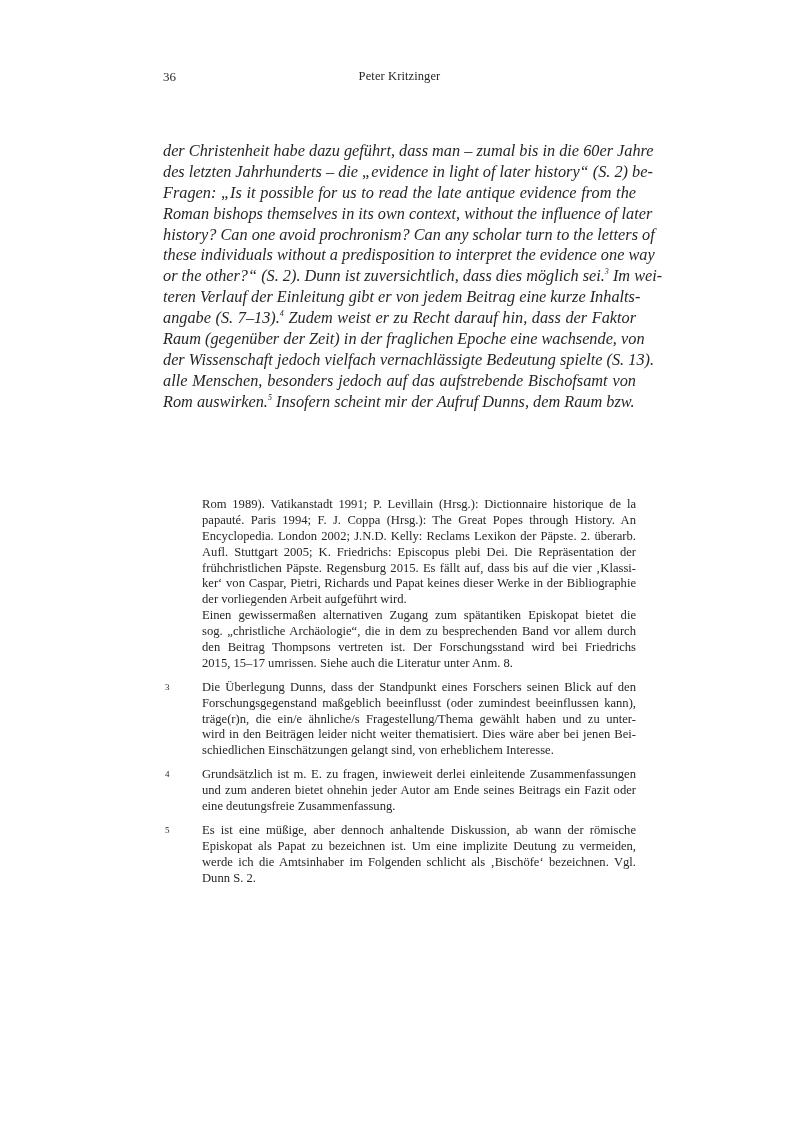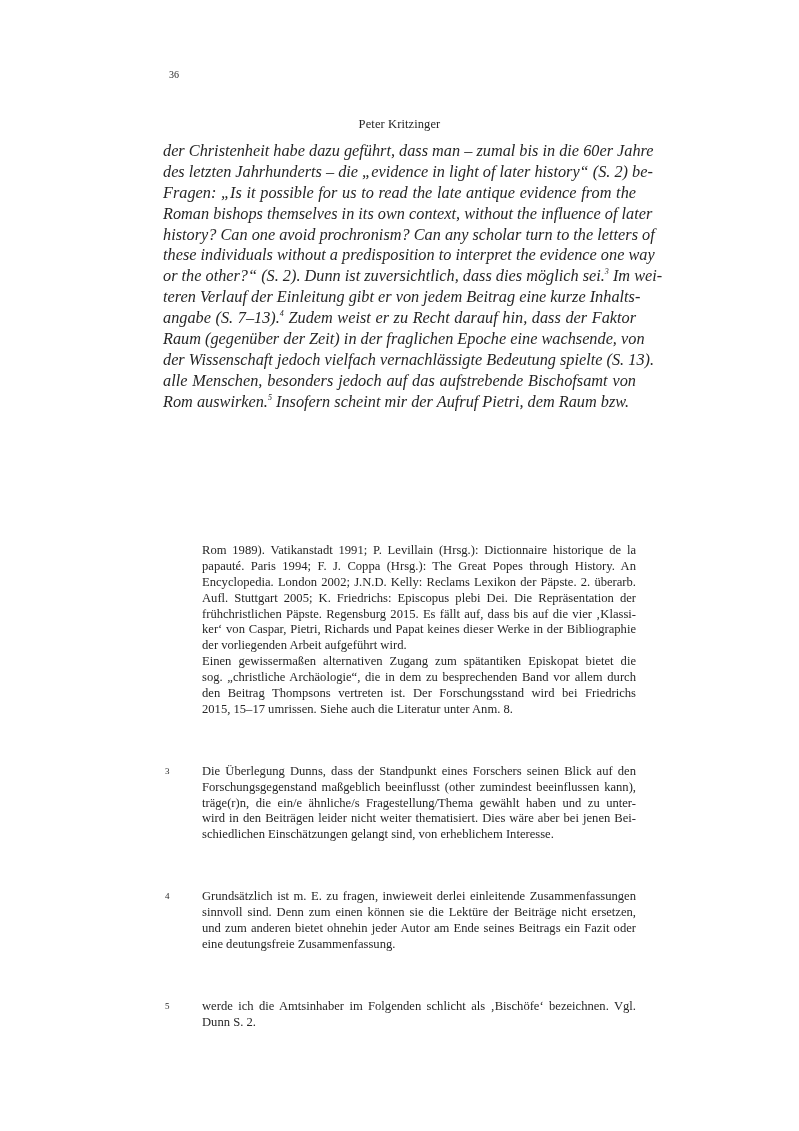--- a/index.html
+++ b/index.html
@@ -1,26 +1,26 @@
 <!DOCTYPE html>
 <html><head>
 <meta charset="utf-8">
 <style>
   html, body { margin: 0; padding: 0; background: #ffffff; }
   body { width: 799px; height: 1131px; position: relative; overflow: hidden;
          font-family: "Liberation Serif", "DejaVu Serif", serif; color: #262626; }
-  .page-number { position: absolute; left: 169px; top: 69px; font-size: 10px; }
-  .running-head { position: absolute; left: 0; width: 799px; top: 69px; text-align: center; font-size: 12.5px; letter-spacing: 0.1px; margin-top: 48px; }
+  .page-number { position: absolute; left: 163px; top: 69px; font-size: 13px; }
+  .running-head { position: absolute; left: 0; width: 799px; top: 69px; text-align: center; font-size: 12.5px; letter-spacing: 0.1px; }
   .body-text { position: absolute; left: 163px; top: 141px; width: 473px; font-style: italic; }
   .body-text .line { display: block; font-size: 16.3px; line-height: 20.9px; height: 20.9px;
                      white-space: nowrap; text-align: justify; text-align-last: justify; }
   .body-text .line.last { text-align-last: left; }
   sup { font-size: 8px; vertical-align: 7px; line-height: 0; }
   .footnotes { position: absolute; left: 163px; top: 497px; width: 473px; }
-  .fn { position: relative; margin-bottom: 8px; margin-top: 46px; }
+  .fn { position: relative; margin-bottom: 8px; }
   .fn .num { position: absolute; left: 2px; top: 0; font-size: 9px; line-height: 15.9px; }
   .fn .fn-body { margin-left: 39px; }
   .fn .line { display: block; font-size: 12.6px; line-height: 15.9px; height: 15.9px; white-space: nowrap;
               text-align: justify; text-align-last: justify; }
   .fn .line.last { text-align-last: left; }
 </style>
 </head>
 <body>
 
 <div class="page-number">36</div>
@@ -32,21 +32,21 @@
   <span class="line">Fragen: „Is it possible for us to read the late antique evidence from the</span>
   <span class="line">Roman bishops themselves in its own context, without the influence of later</span>
   <span class="line">history? Can one avoid prochronism? Can any scholar turn to the letters of</span>
   <span class="line">these individuals without a predisposition to interpret the evidence one way</span>
   <span class="line"><span>or the other?“ (S. 2). Dunn ist zuversichtlich, dass dies möglich sei.</span><sup>3</sup><span> Im wei-</span></span>
   <span class="line">teren Verlauf der Einleitung gibt er von jedem Beitrag eine kurze Inhalts-</span>
   <span class="line"><span>angabe (S. 7–13).</span><sup>4</sup><span> Zudem weist er zu Recht darauf hin, dass der Faktor</span></span>
   <span class="line">Raum (gegenüber der Zeit) in der fraglichen Epoche eine wachsende, von</span>
   <span class="line">der Wissenschaft jedoch vielfach vernachlässigte Bedeutung spielte (S. 13).</span>
   <span class="line">alle Menschen, besonders jedoch auf das aufstrebende Bischofsamt von</span>
-  <span class="line last"><span>Rom auswirken.</span><sup>5</sup><span> Insofern scheint mir der Aufruf Pietri, dem Raum bzw.</span></span>
+  <span class="line last"><span>Rom auswirken.</span><sup>5</sup><span> Insofern scheint mir der Aufruf Dunns, dem Raum bzw.</span></span>
 </div>
 
 <div class="footnotes">
   <div class="fn">
     <div class="fn-body">
       <span class="line">Rom 1989). Vatikanstadt 1991; P. Levillain (Hrsg.): Dictionnaire historique de la</span>
       <span class="line">papauté. Paris 1994; F. J. Coppa (Hrsg.): The Great Popes through History. An</span>
       <span class="line">Encyclopedia. London 2002; J.N.D. Kelly: Reclams Lexikon der Päpste. 2. überarb.</span>
       <span class="line">Aufl. Stuttgart 2005; K. Friedrichs: Episcopus plebi Dei. Die Repräsentation der</span>
       <span class="line">frühchristlichen Päpste. Regensburg 2015. Es fällt auf, dass bis auf die vier ‚Klassi-</span>
@@ -56,37 +56,38 @@
       <span class="line">sog. „christliche Archäologie“, die in dem zu besprechenden Band vor allem durch</span>
       <span class="line">den Beitrag Thompsons vertreten ist. Der Forschungsstand wird bei Friedrichs</span>
       <span class="line last">2015, 15–17 umrissen. Siehe auch die Literatur unter Anm. 8.</span>
     </div>
   </div>
 
   <div class="fn">
     <span class="num">3</span>
     <div class="fn-body">
       <span class="line">Die Überlegung Dunns, dass der Standpunkt eines Forschers seinen Blick auf den</span>
-      <span class="line">Forschungsgegenstand maßgeblich beeinflusst (other zumindest beeinflussen kann),</span>
+      <span class="line">Forschungsgegenstand maßgeblich beeinflusst (oder zumindest beeinflussen kann),</span>
       <span class="line">träge(r)n, die ein/e ähnliche/s Fragestellung/Thema gewählt haben und zu unter-</span>
       <span class="line">wird in den Beiträgen leider nicht weiter thematisiert. Dies wäre aber bei jenen Bei-</span>
       <span class="line last">schiedlichen Einschätzungen gelangt sind, von erheblichem Interesse.</span>
     </div>
   </div>
 
   <div class="fn">
     <span class="num">4</span>
     <div class="fn-body">
       <span class="line">Grundsätzlich ist m. E. zu fragen, inwieweit derlei einleitende Zusammenfassungen</span>
-      <span class="line">sinnvoll sind. Denn zum einen können sie die Lektüre der Beiträge nicht ersetzen,</span>
       <span class="line">und zum anderen bietet ohnehin jeder Autor am Ende seines Beitrags ein Fazit oder</span>
       <span class="line last">eine deutungsfreie Zusammenfassung.</span>
     </div>
   </div>
 
   <div class="fn">
     <span class="num">5</span>
     <div class="fn-body">
+      <span class="line">Es ist eine müßige, aber dennoch anhaltende Diskussion, ab wann der römische</span>
+      <span class="line">Episkopat als Papat zu bezeichnen ist. Um eine implizite Deutung zu vermeiden,</span>
       <span class="line">werde ich die Amtsinhaber im Folgenden schlicht als ‚Bischöfe‘ bezeichnen. Vgl.</span>
       <span class="line last">Dunn S. 2.</span>
     </div>
   </div>
 </div>
 
 </body></html>

